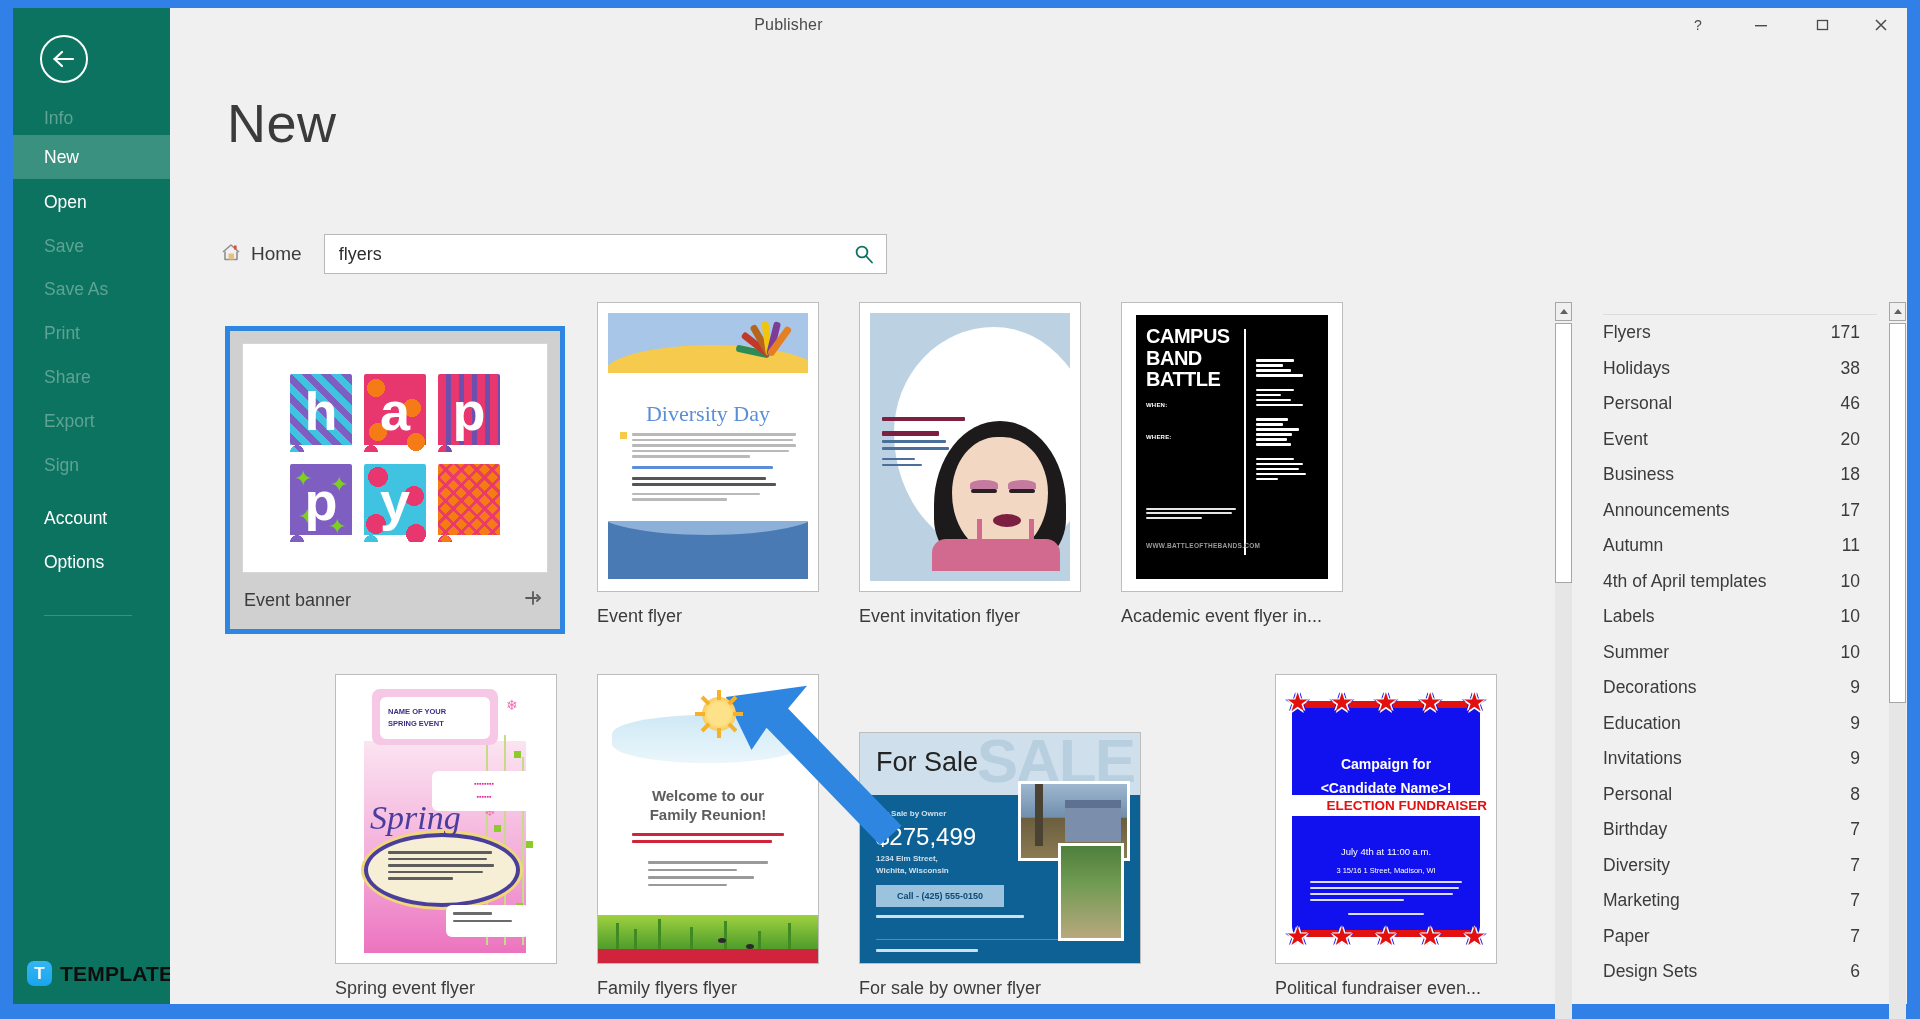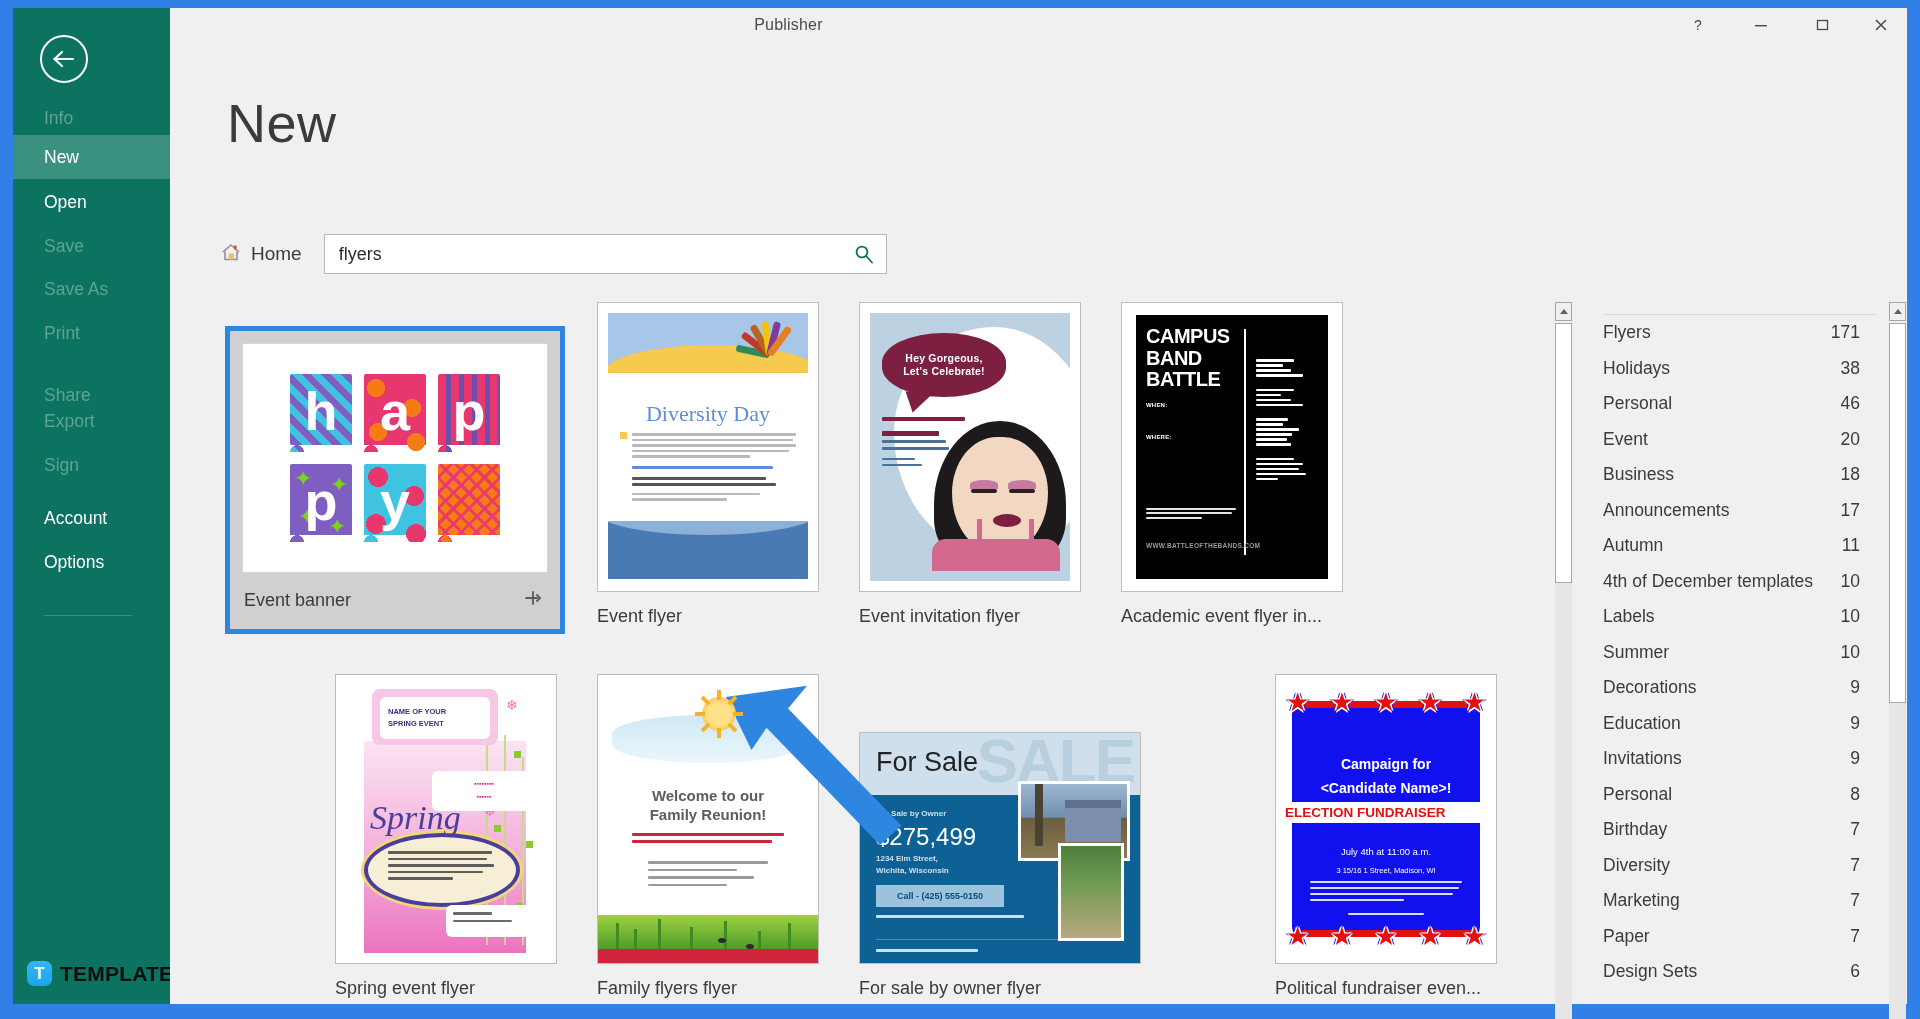--- a/index.html
+++ b/index.html
@@ -331,21 +331,21 @@
   .pf { width:100%; height:100%; background:#fff; position:relative; padding:12px;}
   .pf .blue { position:absolute; left:16px; right:16px; top:26px; bottom:26px;
               background:#1111f0; border-radius:10px;}
   .pf .redbar { position:absolute; left:22px; right:22px; height:7px; background:#e31010;}
   .pf .stars { position:absolute; left:10px; right:10px; display:flex; justify-content:space-between;}
   .pf .star { font-size:26px; color:#e31010; line-height:1; text-shadow:
       -1.5px 0 #fff, 1.5px 0 #fff, 0 -1.5px #fff, 0 1.5px #fff,
       -2.5px 0 #1111f0, 2.5px 0 #1111f0;}
   .pf h3 { position:absolute; left:0; right:0; top:78px; text-align:center; color:#fff;
            font-size:14px; line-height:1.7; font-family:"Liberation Sans",sans-serif;}
-  .pf .ef { position:absolute; left:0; right:0; top:127px; text-align:left;
+  .pf .ef { position:absolute; left:0; right:0; top:120px; text-align:right;
             background:#fff; padding:3px 9px; color:#e31010; font-weight:bold; font-size:13.5px;
             font-family:"Liberation Sans",sans-serif;}
   .pf .when { position:absolute; left:0; right:0; top:168px; text-align:center; color:#fff;
               font-size:9.5px; line-height:1.9;}
   .pf .body { position:absolute; left:34px; right:34px; top:206px;}
   .pf .body .ln { height:2px; background:#dcdcff; margin-bottom:4px; border-radius:1px;}
   
   #gal-scroll {
     position: absolute; left: 1385px; top: 258px; width: 17px; height: 740px;
     background: #f0f0f0;
@@ -426,21 +426,21 @@
         </div>
       <div class="navitem dim" style="top:216px">
           <span>Save</span>
         </div>
       <div class="navitem dim" style="top:259px">
           <span>Save As</span>
         </div>
       <div class="navitem dim" style="top:303px">
           <span>Print</span>
         </div>
-      <div class="navitem dim" style="top:365px">
+      <div class="navitem dim" style="top:347px">
           <span>Share</span>
         </div>
       <div class="navitem dim" style="top:391px">
           <span>Export</span>
         </div>
       <div class="navitem dim" style="top:435px">
           <span>Sign</span>
         </div>
 
       <div id="nav-sep"></div>
@@ -560,24 +560,20 @@
             </div>
           </div>
           <div class="caption">Event flyer</div>
         </div>
 
         <div class="tile" style="left:634px; top:0px">
           <div class="frame">
             <div class="inv">
               <div class="bg">
                 <div class="cloud"></div>
-                <div class="bubble">
-                  <b>Hey Gorgeous,</b>
-                  <b>Let's Celebrate!</b>
-                </div>
                 <div class="txt">
                   <div class="ln" style="width:96%; background:#7d1f41; height:3.5px"></div>
                   <div class="ln" style="width:66%; background:#7d1f41; height:5px; margin-top:10px"></div>
                   <div class="ln" style="width:74%; background:#4a6f9a"></div>
                   <div class="ln" style="width:78%; background:#4a6f9a"></div>
                   <div class="ln" style="width:38%; background:#4a6f9a; margin-top:8px; height:2px"></div>
                   <div class="ln" style="width:46%; background:#4a6f9a; height:2px"></div>
                 </div>
                 <div class="hair"></div>
                 <div class="face"></div>
@@ -840,21 +836,21 @@
             </div>
             <div class="catrow">
               <span>Announcements</span>
               <span class="count">17</span>
             </div>
             <div class="catrow">
               <span>Autumn</span>
               <span class="count">11</span>
             </div>
             <div class="catrow">
-              <span>4th of December templates</span>
+              <span>4th of April templates</span>
               <span class="count">10</span>
             </div>
             <div class="catrow">
               <span>Labels</span>
               <span class="count">10</span>
             </div>
             <div class="catrow">
               <span>Summer</span>
               <span class="count">10</span>
             </div>

